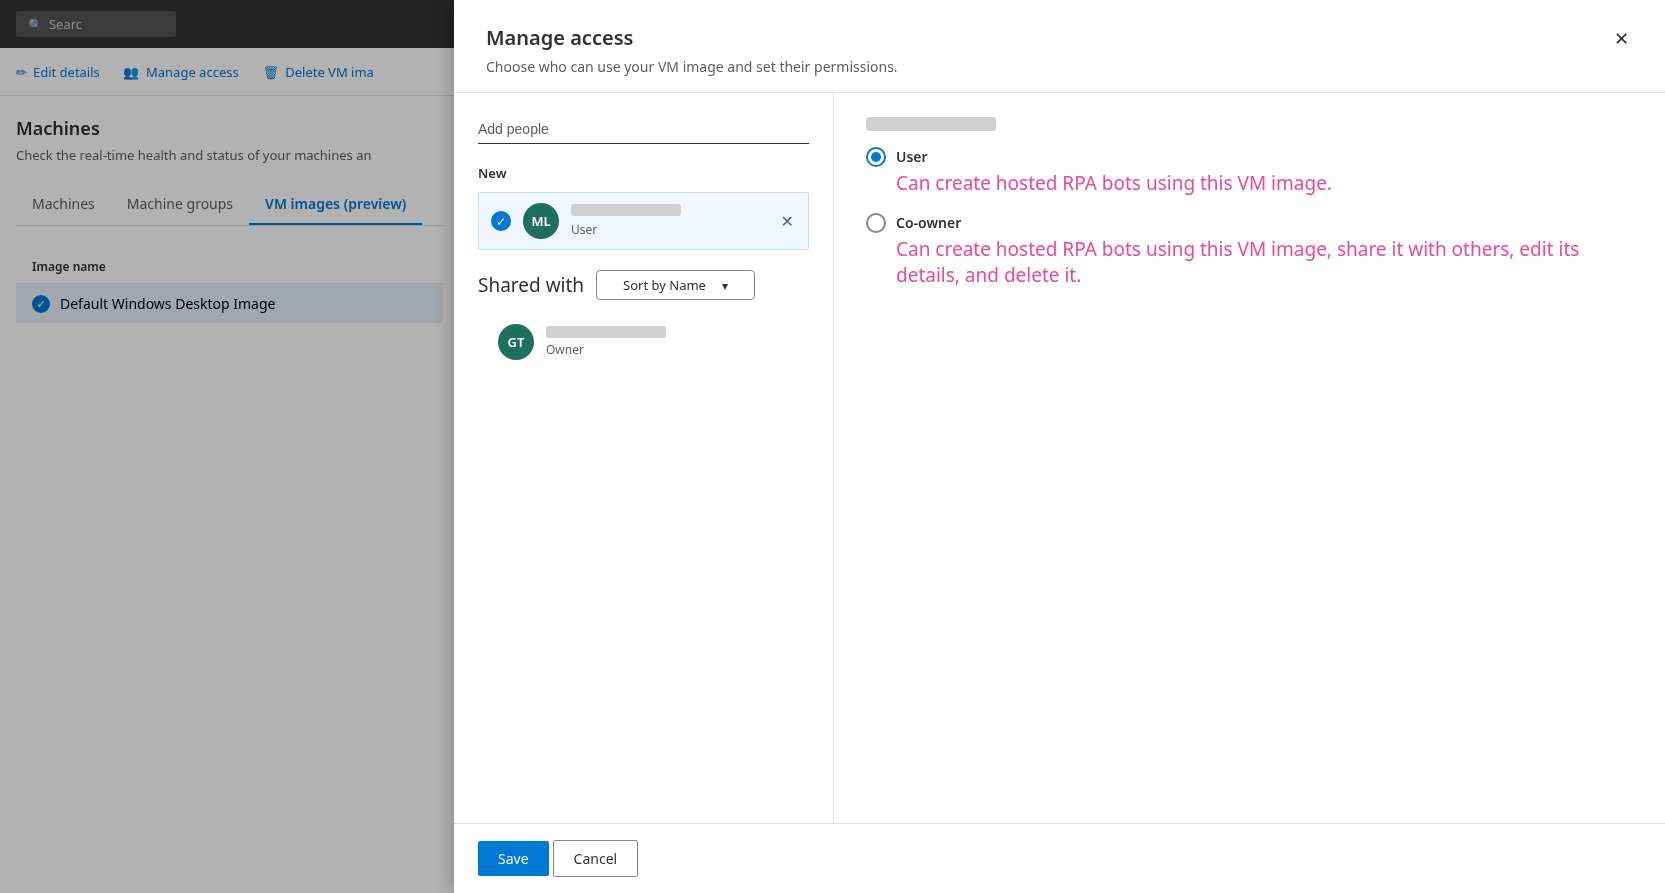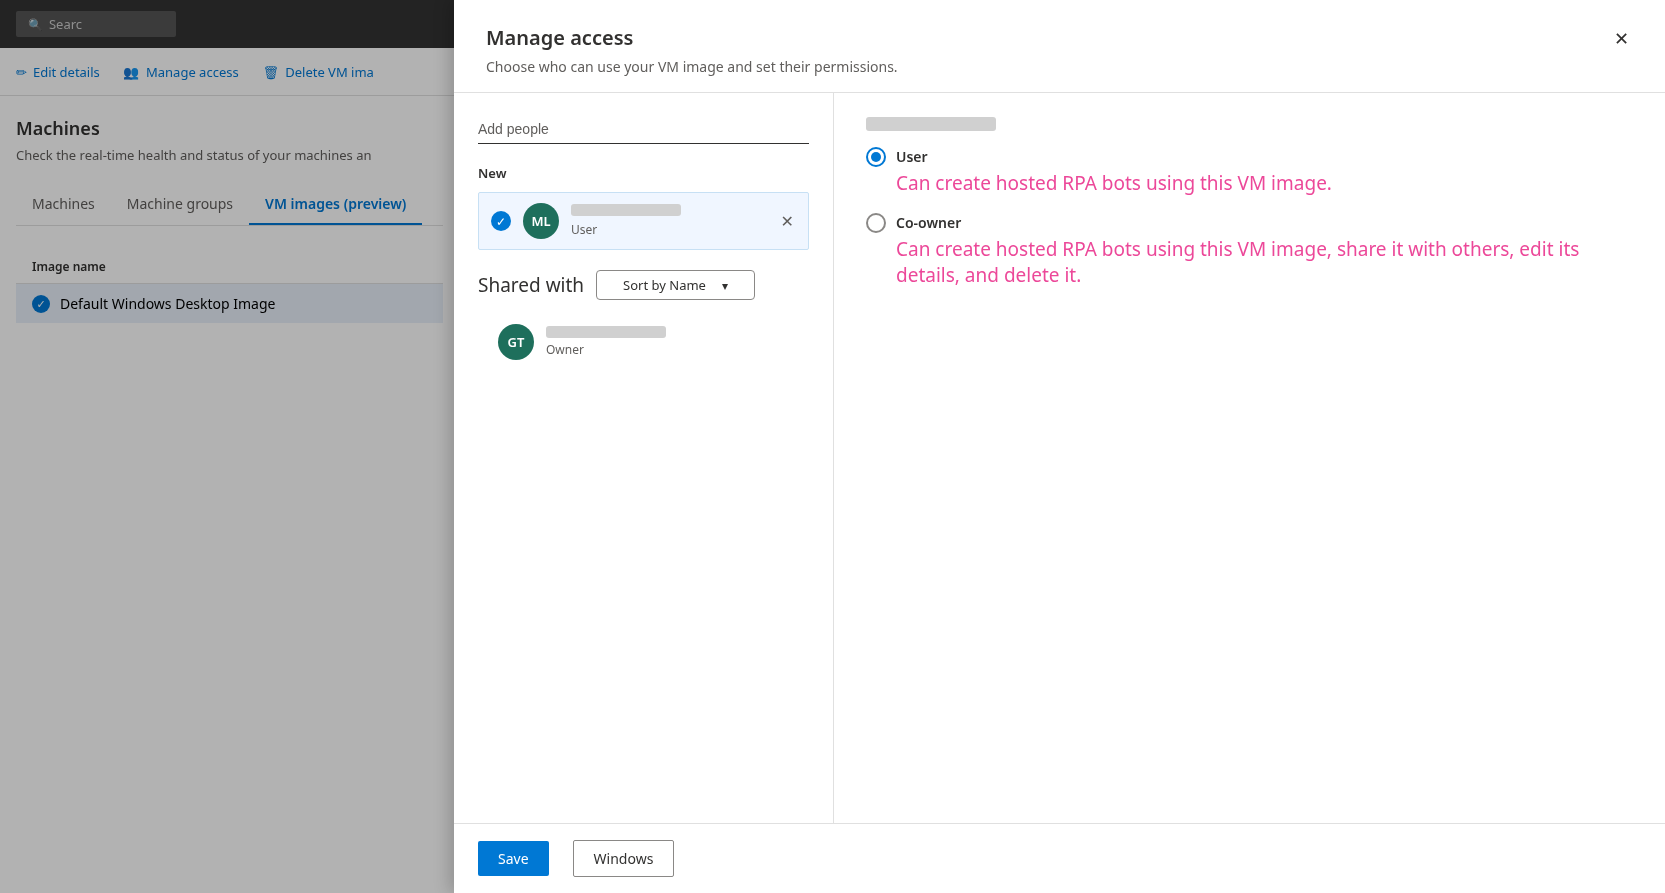--- a/index.html
+++ b/index.html
@@ -419,21 +419,21 @@
 
     .radio-desc {
       font-size: 19px;
       color: #ec4899;
       line-height: 1.4;
     }
 
     .modal-footer {
       display: flex;
       align-items: center;
-      gap: 24px;
+      gap: 4px;
       padding: 16px 24px;
       border-top: 1px solid #e0e0e0;
     }
 
     .btn-save {
       background: #0078d4;
       color: #fff;
       border: none;
       border-radius: 2px;
       padding: 8px 20px;
@@ -576,15 +576,15 @@
             <div class="radio-label">Co-owner</div>
             <div class="radio-desc">Can create hosted RPA bots using this VM image, share it with others, edit its details, and delete it.</div>
           </div>
         </div>
       </div>
     </div>
   </div>
 
   <div class="modal-footer">
     <button class="btn-save">Save</button>
-    <button class="btn-cancel">Windows</button>
+    <button class="btn-cancel">Cancel</button>
   </div>
 </div>
 
 </body></html>

